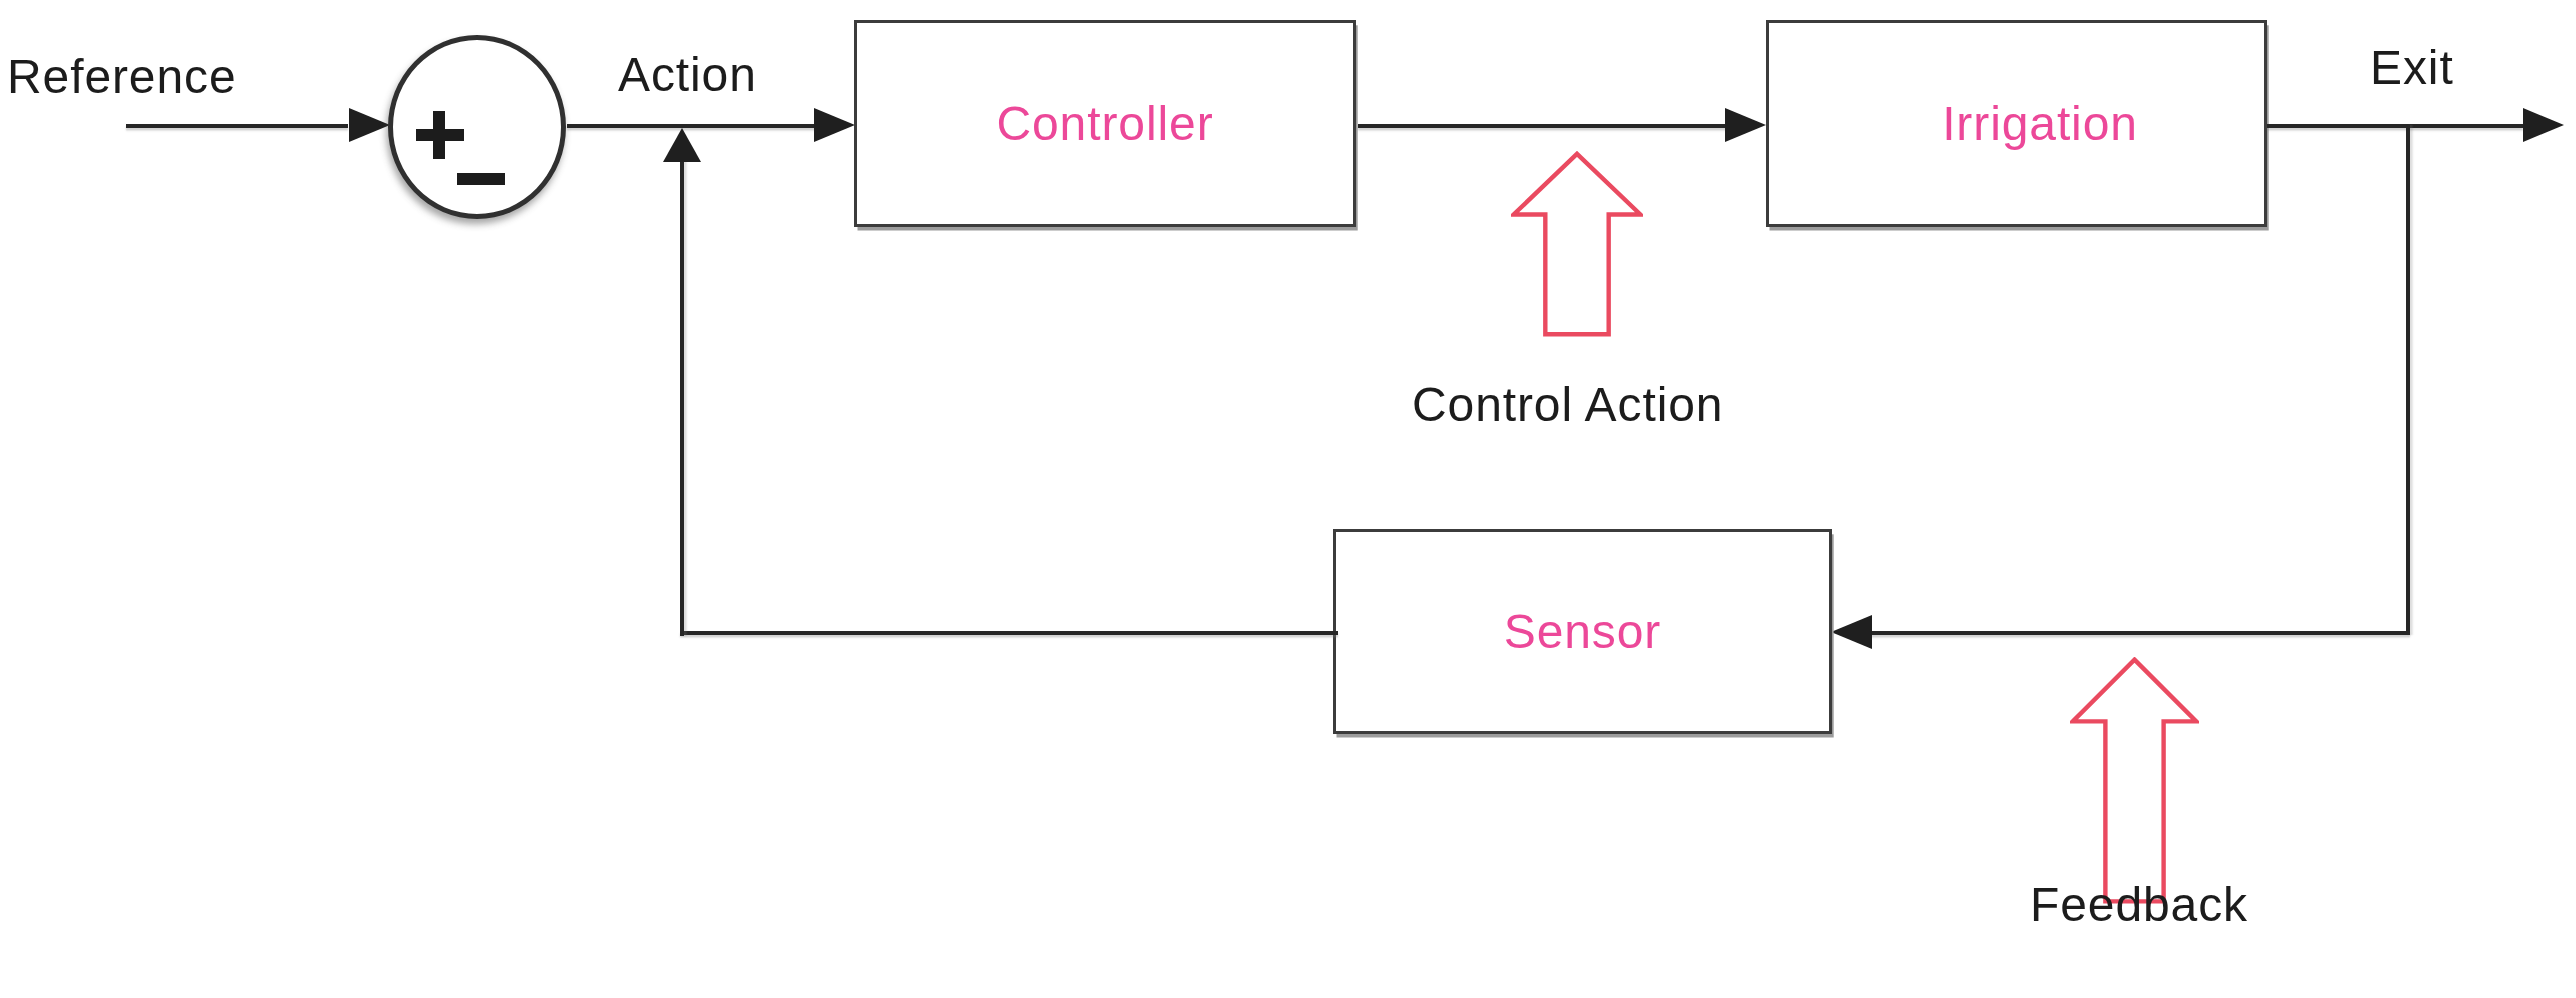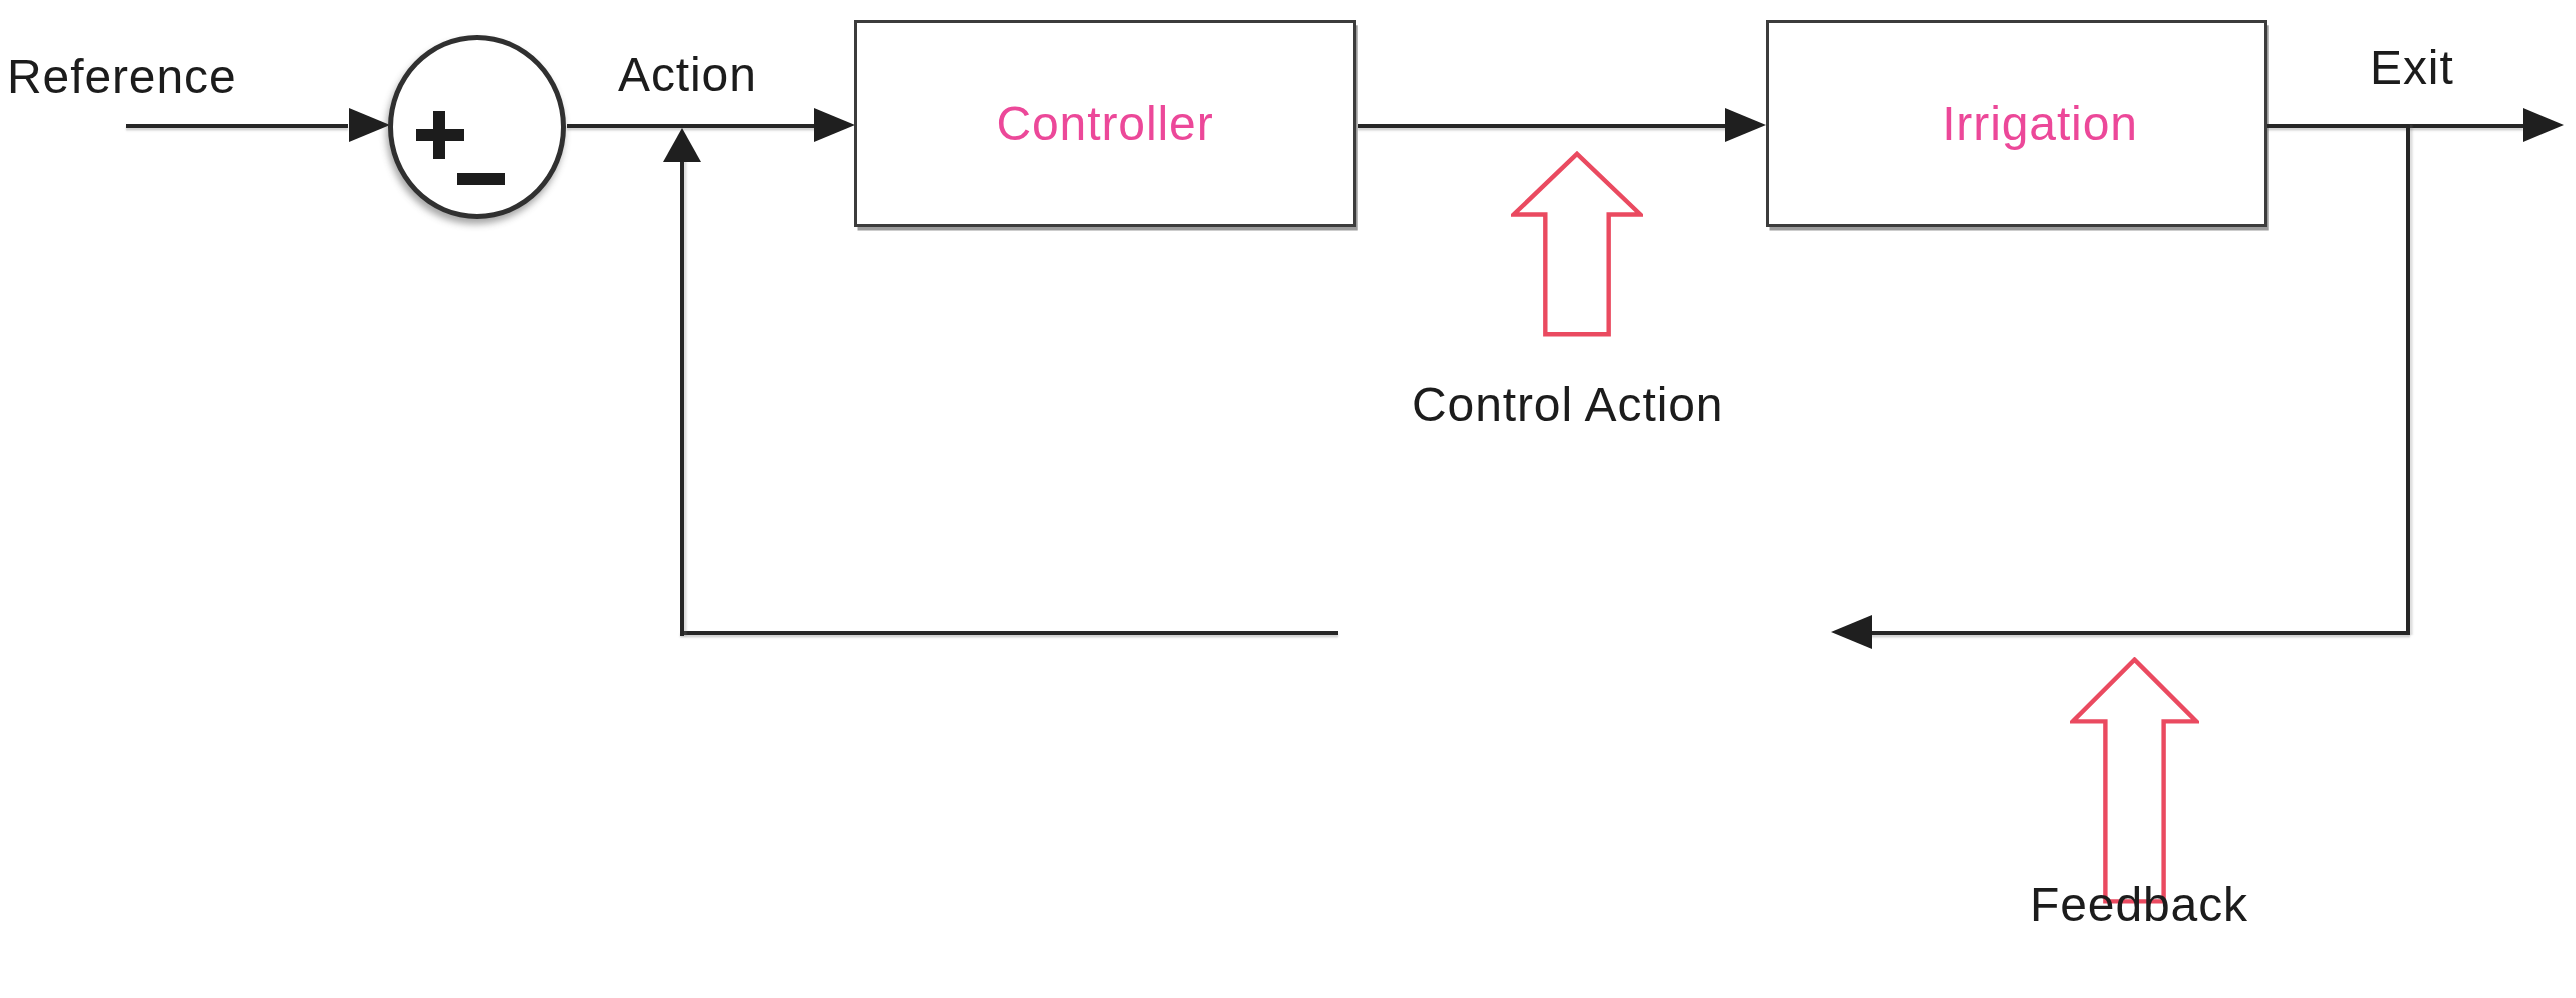--- a/index.html
+++ b/index.html
@@ -83,20 +83,23 @@
   <div class="line v" style="left:2406px;top:125px;height:510px;"></div>
 
   <div class="line h" style="left:1871px;top:631px;width:539px;"></div>
   <div class="arr arr-left" style="left:1831px;top:615px;"></div>
 
   <svg class="note-arrow" style="left:2070px;top:657px;" width="129" height="247" viewBox="0 0 146 280">
     <polygon points="73,3 143,73 106,73 106,277 40,277 40,73 3,73" fill="#ffffff" stroke="#ea4a60" stroke-width="5" stroke-linejoin="miter"></polygon>
   </svg>
   <span class="lbl" style="left:2030px;top:879px;">Feedback</span>
 
+  <div class="block" style="left:1333px;top:529px;width:499px;height:205px;">
+    <span>Sensor</span>
+  </div>
 
   <div class="line h" style="left:680px;top:631px;width:658px;"></div>
 
   <div class="line v" style="left:680px;top:159px;height:477px;"></div>
   <div class="arr arr-up" style="left:663px;top:128px;"></div>
 
 </div>
 
 
 </body></html>

